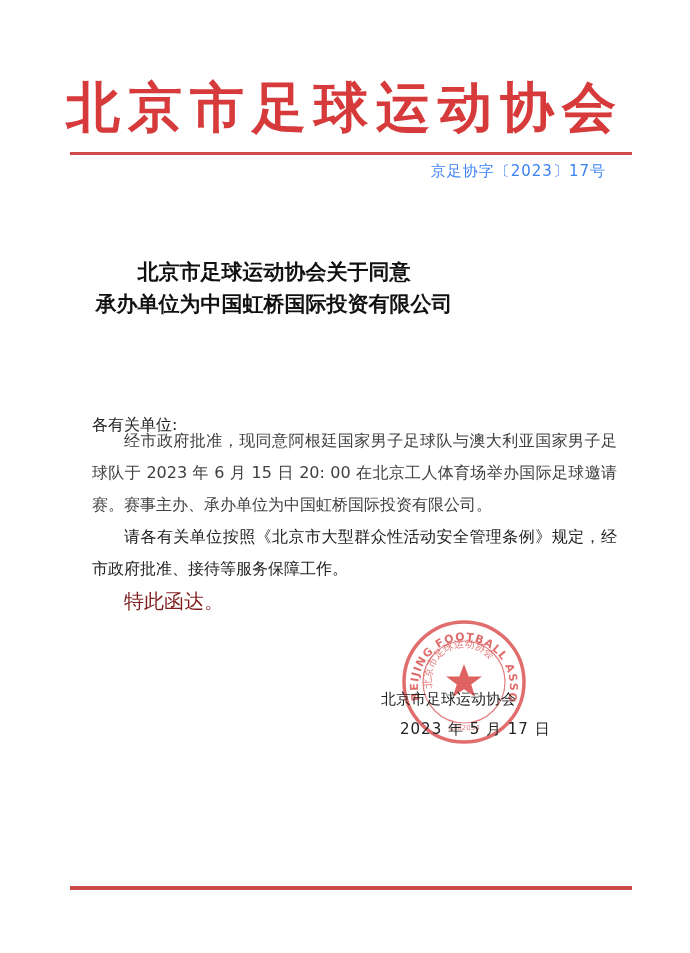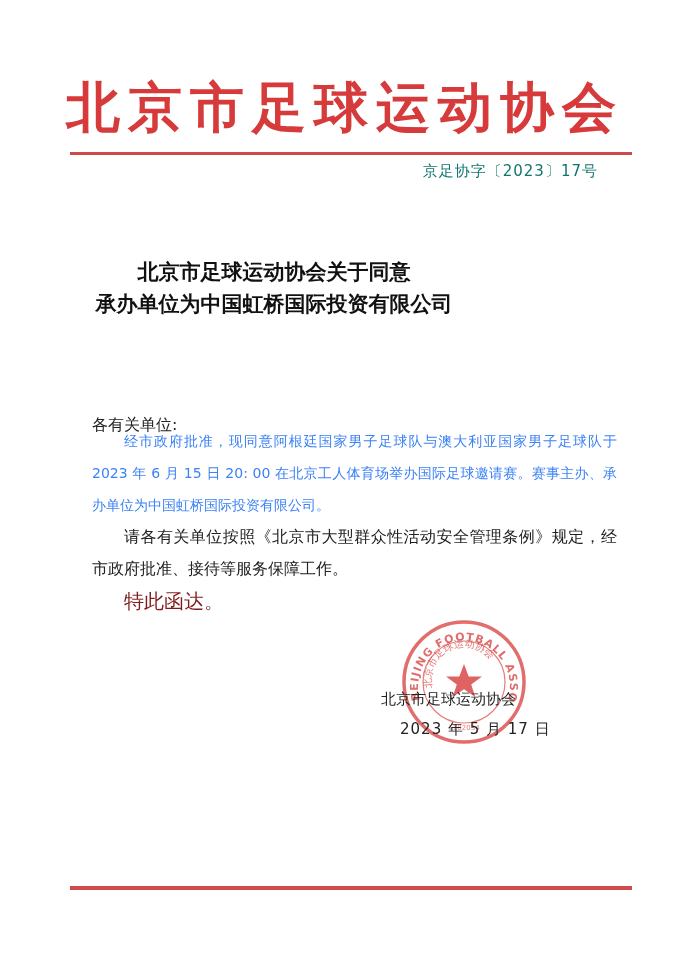--- a/index.html
+++ b/index.html
@@ -4,32 +4,32 @@
 <style>
   html, body { margin: 0; padding: 0; background: #ffffff; }
   body { width: 690px; height: 953px; position: relative; overflow: hidden;
          font-family: "DejaVu Serif", "Liberation Serif", serif; color: #1c1c1c; }
   .masthead { position: absolute; left: 0; top: 72px; width: 690px; text-align: center;
               font-size: 54px; font-weight: bold; color: #d63a3a; letter-spacing: 8px;
               font-family: "DejaVu Serif", serif; line-height: 70px; }
   .rule { position: absolute; left: 70px; width: 562px; background: #cf4b4b; }
   .rule.top { top: 152px; height: 3px; }
   .rule.bottom { top: 886px; height: 4px; }
-  .docno { position: absolute; right: 92px; top: 162px; font-size: 15px; color: #0f766e;
+  .docno { position: absolute; right: 84px; top: 162px; font-size: 15px; color: #3b82f6;
            font-family: "DejaVu Sans", sans-serif; letter-spacing: 1px; }
   .title { position: absolute; left: 0; top: 256px; width: 548px; text-align: center;
            font-size: 21px; font-weight: bold; line-height: 32px; color: #111;
            font-family: "DejaVu Serif", serif; }
   .title div { white-space: nowrap; }
   .body { position: absolute; left: 92px; width: 520px; font-size: 16px; line-height: 30px;
           font-family: "DejaVu Sans", sans-serif; color: #222; }
   .salutation { top: 395px; }
-  .p1 { position: absolute; left: 92px; top: 425px; width: 525px; font-size: 14px;
+  .p1 { position: absolute; left: 92px; top: 425px; width: 525px; font-size: 16px;
         line-height: 32px; text-indent: 32px; text-align: justify;
-        font-family: "DejaVu Sans", sans-serif; color: #3b82f6; }
+        font-family: "DejaVu Sans", sans-serif; color: #404040; }
   .p2 { position: absolute; left: 92px; top: 521px; width: 525px; font-size: 16px;
         line-height: 32px; text-indent: 32px; text-align: justify;
         font-family: "DejaVu Sans", sans-serif; color: #222; }
   .p3 { position: absolute; left: 92px; top: 585px; font-size: 20px; line-height: 32px;
         text-indent: 32px; font-family: "DejaVu Sans", sans-serif; color: #7f1d1d; }
   .seal { position: absolute; left: 400px; top: 618px; width: 128px; height: 128px; }
   .sig { position: absolute; left: 381px; top: 690px; font-size: 15px;
          font-family: "DejaVu Sans", sans-serif; color: #222; }
   .date { position: absolute; left: 400px; top: 720px; font-size: 15px;
           font-family: "DejaVu Sans", sans-serif; color: #222; letter-spacing: 1px; }

